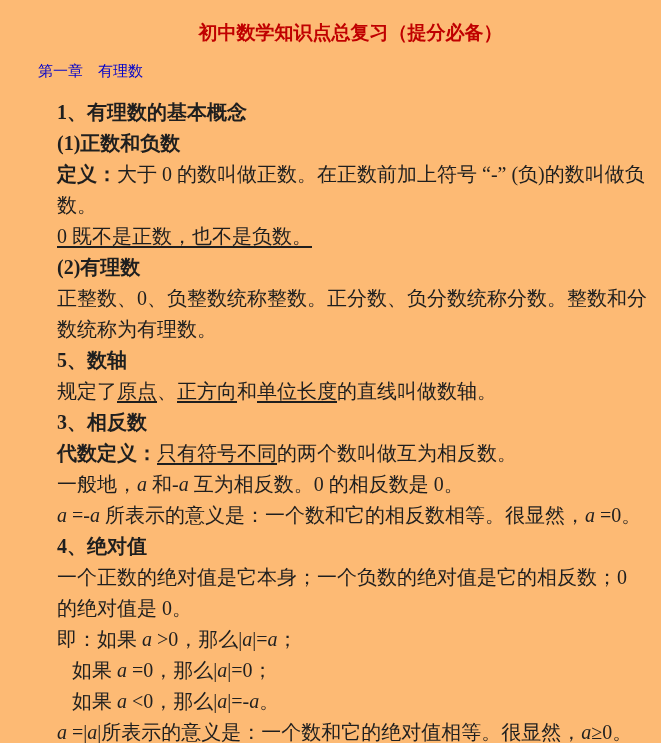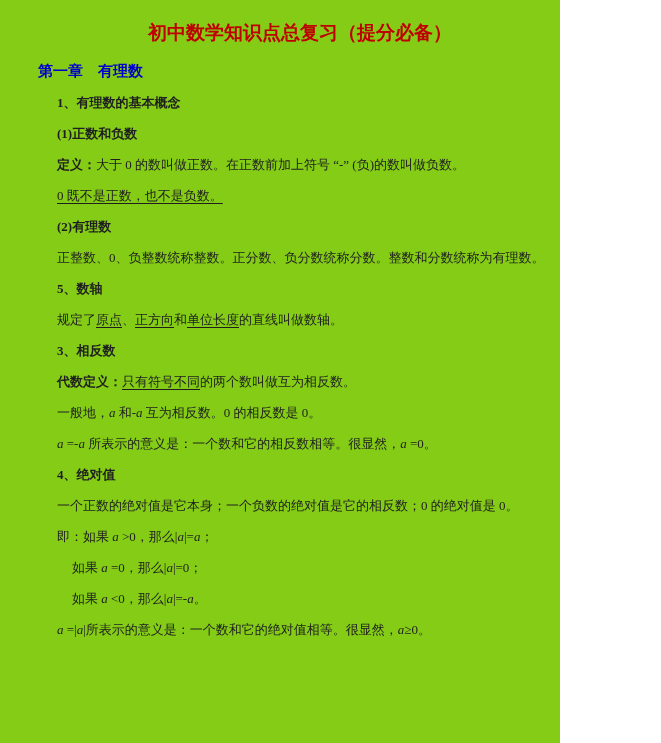--- a/index.html
+++ b/index.html
@@ -2,47 +2,47 @@
 <html><head>
 <meta charset="utf-8">
 <style>
   html, body {
     margin: 0;
     padding: 0;
     background: #ffffff;
   }
   .page {
     position: relative;
-    width: 560px;
+    width: 661px;
     height: 743px;
-    background: #84cc16;
+    background: #fdba74;
     overflow: hidden;
     font-family: "Liberation Serif", "DejaVu Serif", serif;
     color: #1f1f1f;
   }
   .title {
     margin: 0 0 0 40px;
     padding-top: 16px;
     text-align: center;
     font-size: 19px;
     line-height: 34px;
     font-weight: bold;
   }
   .chapter {
-    margin: 6px 0 0 38px;
+    margin: 6px 0 10px 38px;
     font-size: 15px;
     line-height: 31px;
-    font-weight: bold;
+    font-weight: normal;
   }
   .doc-body {
     margin: 0;
   }
   .para {
     margin: 0 10px 0 57px;
-    font-size: 13px;
+    font-size: 20px;
     line-height: 31px;
     font-weight: normal;
   }
   .para.indent-1 {
     margin-left: 72px;
   }
   .para.heading {
     font-weight: bold;
   }
   .b { font-weight: bold; }

